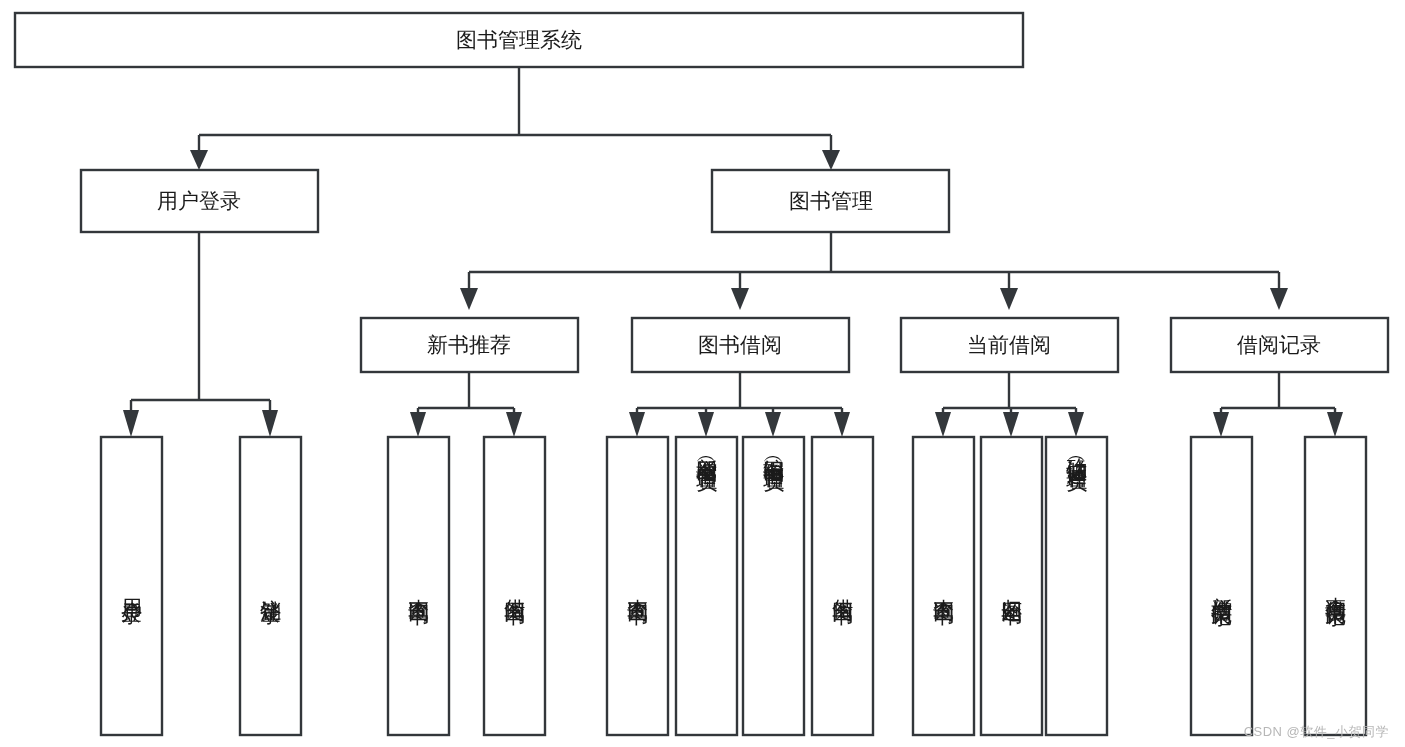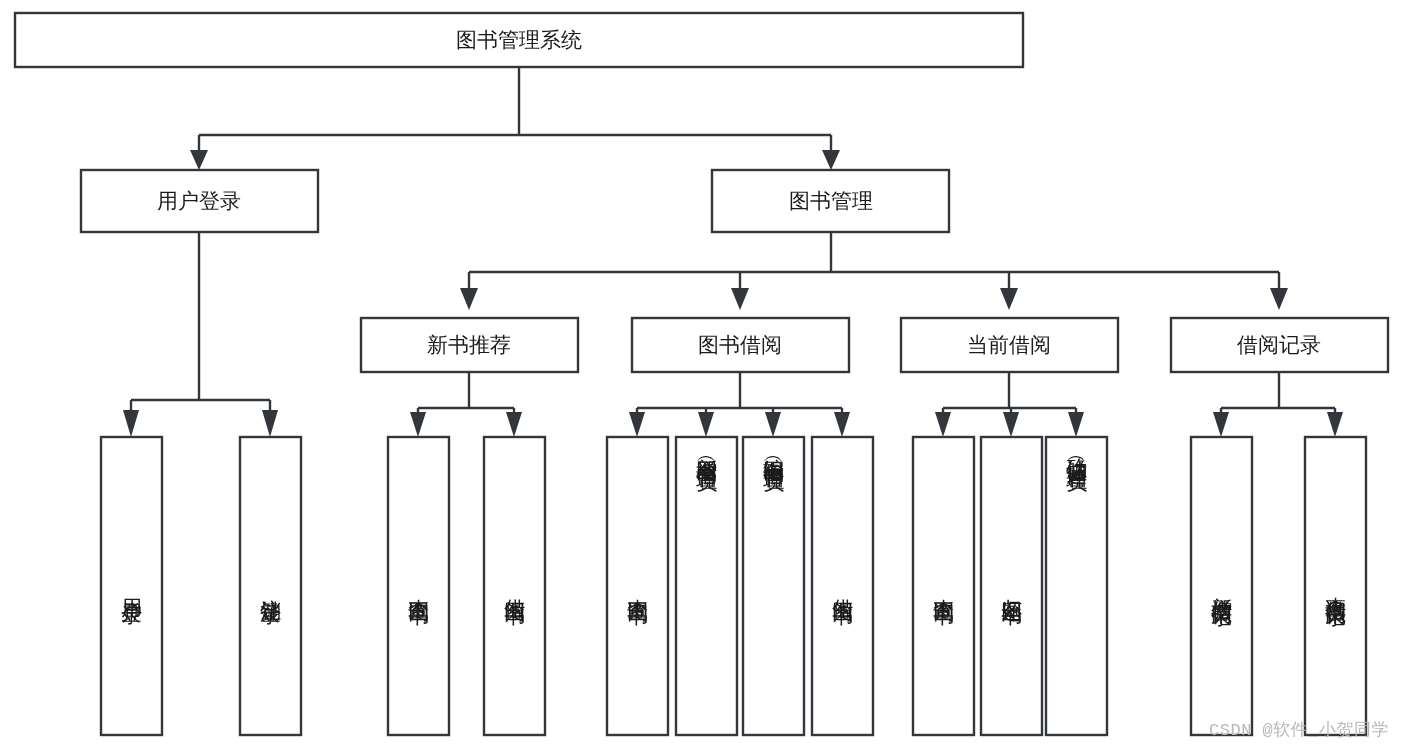--- a/index.html
+++ b/index.html
@@ -64,22 +64,22 @@
     letter-spacing: 2px;
     color: #1b1b1b;
     white-space: nowrap;
     text-align: center;
   }
   .watermark {
     position: absolute;
     right: 16px;
     bottom: 6px;
     color: #b7b7b7;
-    font-size: 17px;
-    font-family: Liberation Mono, monospace;
+    font-size: 13px;
+    font-family: Liberation Sans, sans-serif;
     letter-spacing: 0.5px;
     white-space: nowrap;
     user-select: none;
     margin-left: 27px;
   }
 </style>
 </head>
 <body>
 
 <div id="diagram-root">

